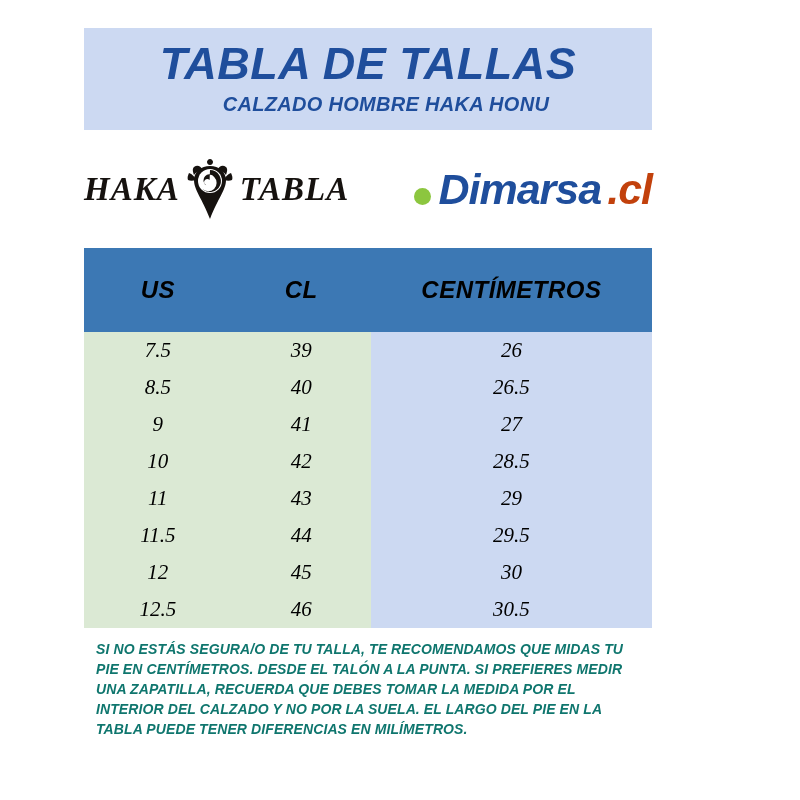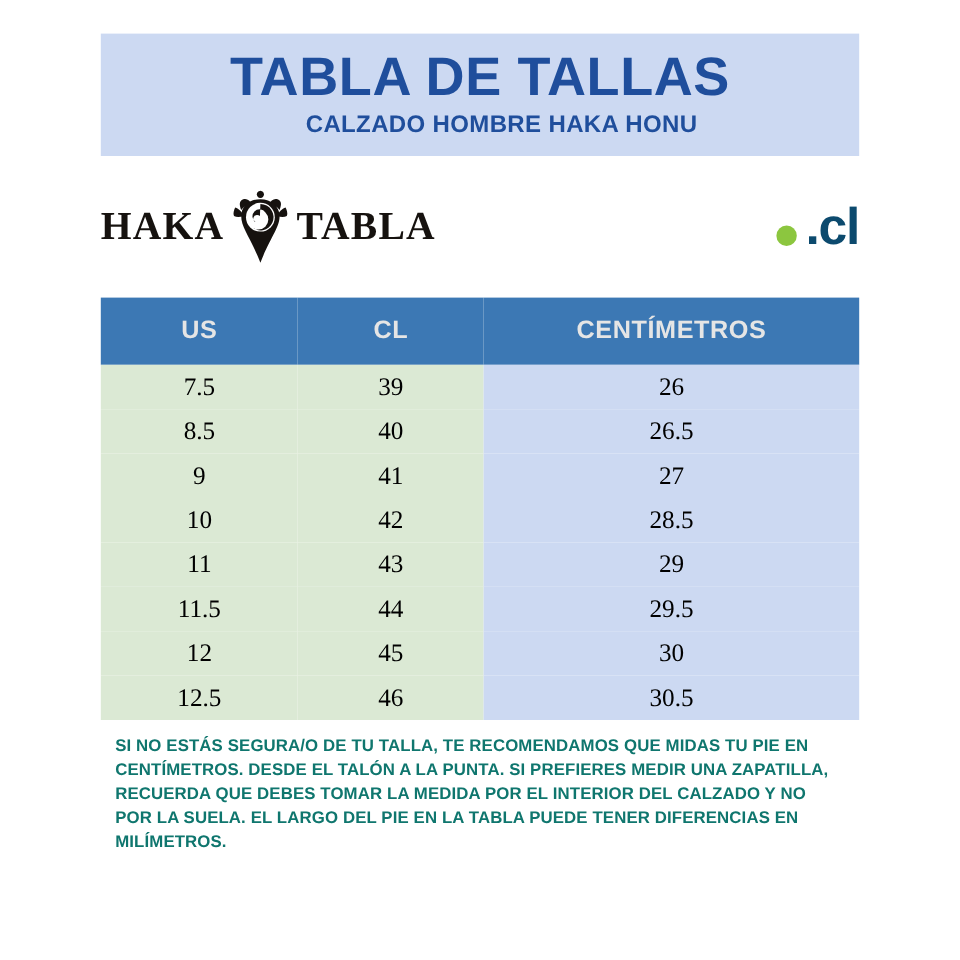--- a/index.html
+++ b/index.html
@@ -14,23 +14,24 @@
     position: relative;
     width: 800px;
     height: 800px;
     background: #ffffff;
     overflow: hidden;
   }
   .sheet {
     position: absolute;
     left: 84px;
     top: 28px;
-    width: 632px;
+    width: 568px;
     height: 744px;
     background: #ffffff;
+    font-style: italic;
   }
   
   .header {
     background: #ccd9f2;
     padding: 8px 0 12px 0;
     text-align: center;
   }
   .title {
     font-size: 45px;
     font-weight: bold;
@@ -89,33 +90,33 @@
     margin-right: 1px;
     margin-top: 14px;
   }
   .dim-text {
     font-size: 43px;
     font-weight: bold;
     letter-spacing: -1px;
     font-family: "Liberation Sans", sans-serif;
   }
   .dim-blue { color: #1f4e9c; }
-  .dim-green { color: #0c4a6e; }
+  .dim-green { color: #c2410c; }
   
   table.sizes {
     width: 100%;
     border-collapse: collapse;
     table-layout: fixed;
   }
   table.sizes th {
     background: #3c78b4;
-    color: #e5e5e5;
-    font-size: 21px;
-    font-weight: bold;
-    padding: 16px 0;
+    color: #000000;
+    font-size: 24px;
+    font-weight: bold;
+    padding: 28px 0;
     letter-spacing: 0.5px;
   }
   table.sizes td {
     font-size: 21px;
     color: #000000;
     text-align: center;
     padding: 6px 0;
     font-family: "Liberation Serif", serif;
   }
   table.sizes td.us, table.sizes td.cl {
@@ -166,20 +167,21 @@
             </g>
             <circle cx="26" cy="24" r="12" fill="#ffffff"></circle>
             <path d="M26 13a11 11 0 1 1-7.8 18.8 8.4 8.4 0 0 0 12-11.8 5.9 5.9 0 1 0-8 8.3 3.2 3.2 0 1 1 3.4-5.2" fill="#16120f"></path>
           </svg>
         </span>
         <span class="haka-text">TABLA</span>
       </div>
 
       <div class="dimarsa-logo">
         <span class="dim-dot"></span>
+        <span class="dim-text dim-blue">Dimarsa</span>
         <span class="dim-text dim-green">.cl</span>
       </div>
 
     </div>
 
     <table class="sizes">
       <colgroup>
         <col class="c-us">
         <col class="c-cl">
         <col class="c-cm">

